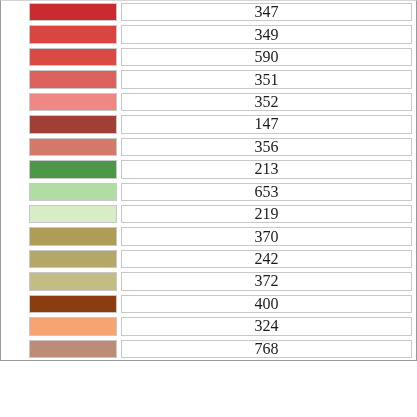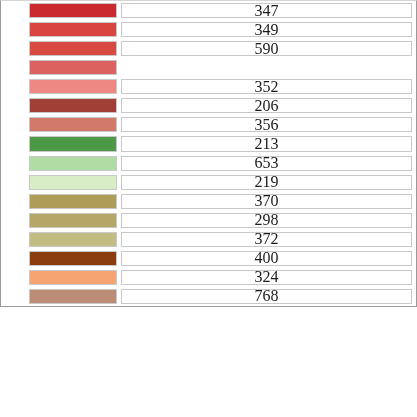--- a/index.html
+++ b/index.html
@@ -10,21 +10,21 @@
   }
   body {
     width: 417px;
     height: 417px;
     font-family: "Liberation Serif", "DejaVu Serif", serif;
     overflow: hidden;
   }
 
   #swatch-table {
     width: 417px;
-    height: 307px;
+    height: 361px;
     box-sizing: border-box;
     border-left: 1px solid #9a9a9a;
     border-right: 1px solid #9a9a9a;
     border-top: 1px solid #d5d5d5;
     border-bottom: 1px solid #9a9a9a;
     display: flex;
     flex-direction: column;
     background: #ffffff;
   }
 
@@ -98,35 +98,38 @@
         <div class="swatch-chip" style="background-color: rgb(216, 74, 66);"></div>
       </div>
       <div class="value-cell">
         <div class="value-box">590</div>
       </div>
     </div>
     <div class="swatch-row">
       <div class="swatch-cell">
         <div class="swatch-chip" style="background-color: rgb(220, 98, 96);"></div>
       </div>
+      <div class="value-cell">
+        <div class="value-box">351</div>
+      </div>
     </div>
     <div class="swatch-row">
       <div class="swatch-cell">
         <div class="swatch-chip" style="background-color: rgb(238, 136, 130);"></div>
       </div>
       <div class="value-cell">
         <div class="value-box">352</div>
       </div>
     </div>
     <div class="swatch-row">
       <div class="swatch-cell">
         <div class="swatch-chip" style="background-color: rgb(160, 63, 54);"></div>
       </div>
       <div class="value-cell">
-        <div class="value-box">206</div>
+        <div class="value-box">147</div>
       </div>
     </div>
     <div class="swatch-row">
       <div class="swatch-cell">
         <div class="swatch-chip" style="background-color: rgb(211, 121, 106);"></div>
       </div>
       <div class="value-cell">
         <div class="value-box">356</div>
       </div>
     </div>
@@ -160,21 +163,21 @@
       </div>
       <div class="value-cell">
         <div class="value-box">370</div>
       </div>
     </div>
     <div class="swatch-row">
       <div class="swatch-cell">
         <div class="swatch-chip" style="background-color: rgb(181, 167, 103);"></div>
       </div>
       <div class="value-cell">
-        <div class="value-box">298</div>
+        <div class="value-box">242</div>
       </div>
     </div>
     <div class="swatch-row">
       <div class="swatch-cell">
         <div class="swatch-chip" style="background-color: rgb(195, 188, 131);"></div>
       </div>
       <div class="value-cell">
         <div class="value-box">372</div>
       </div>
     </div>

